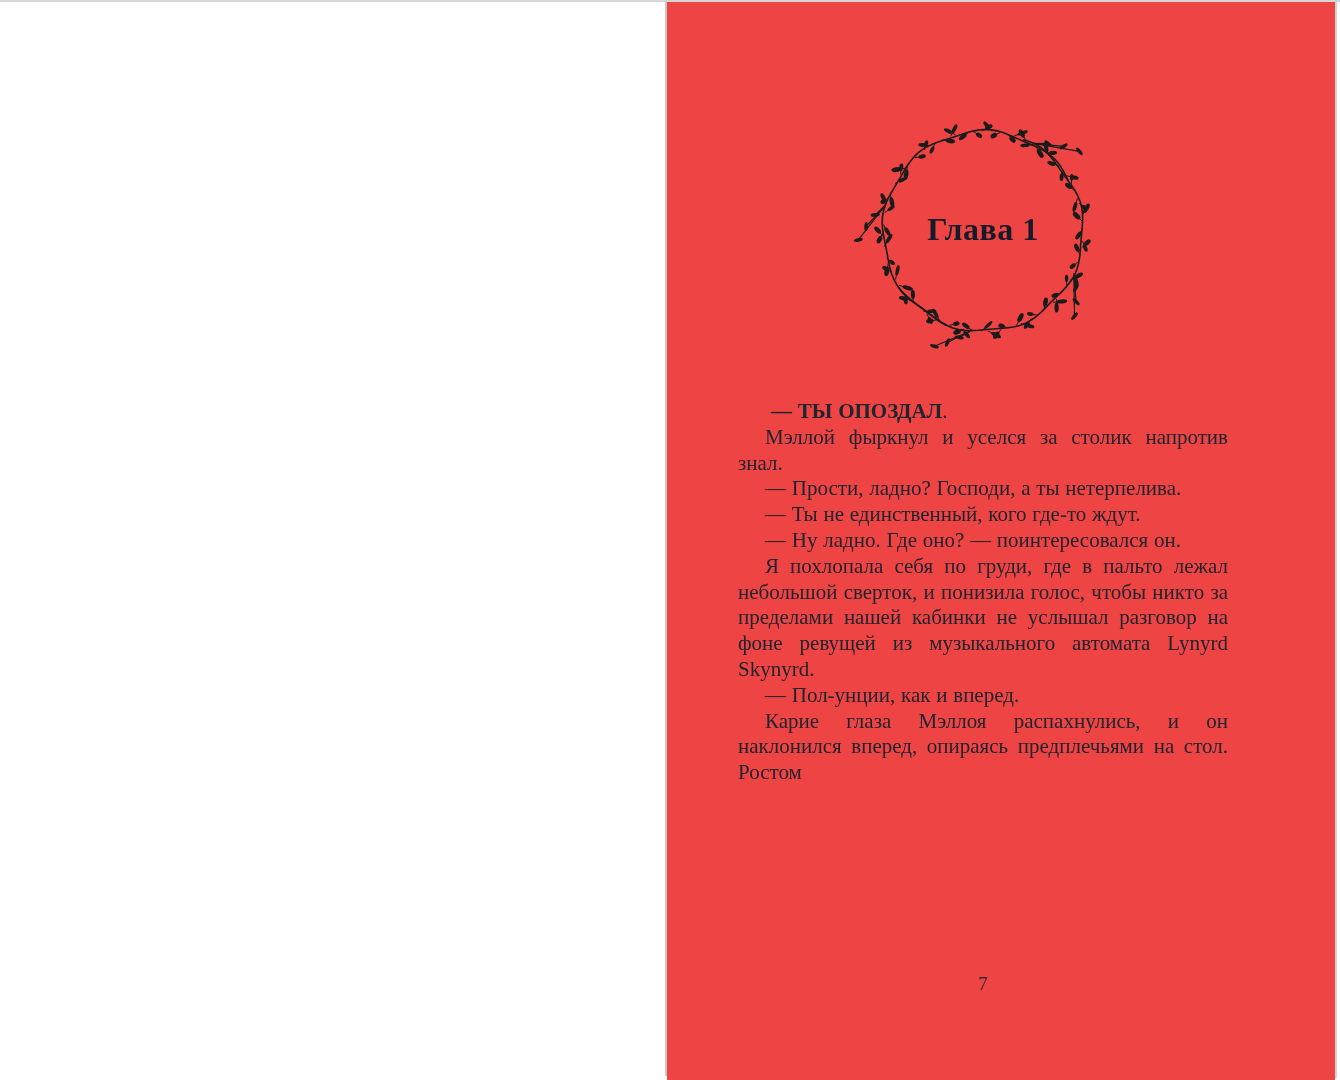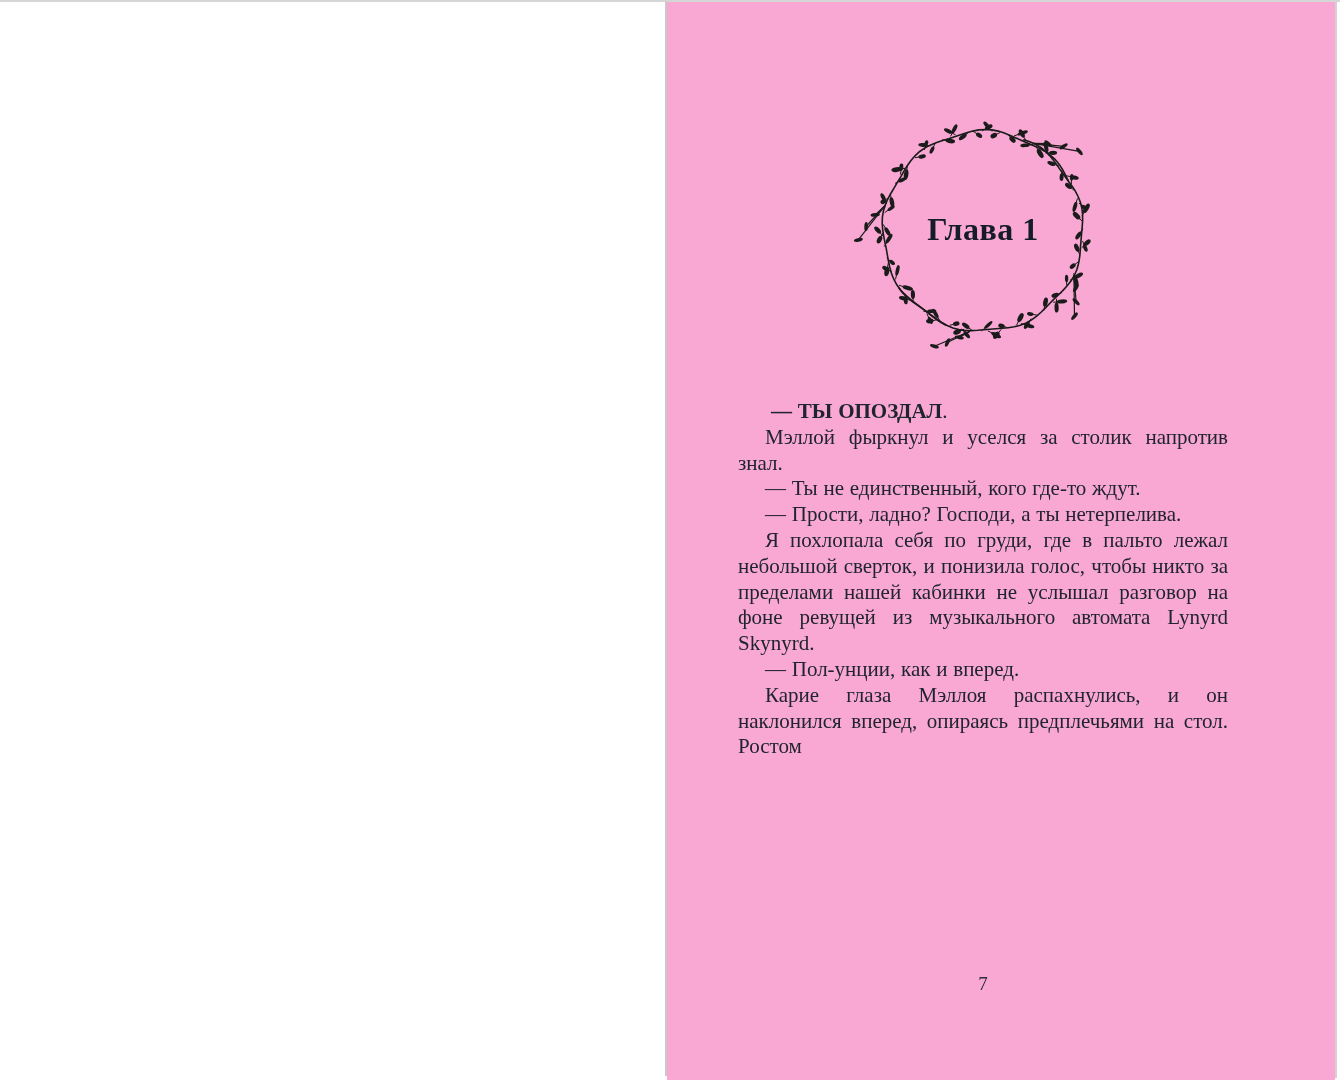--- a/index.html
+++ b/index.html
@@ -7,21 +7,21 @@
     width:1340px;height:1080px;
     background:#ffffff;
     overflow:hidden;
     font-family:"Liberation Serif","DejaVu Serif",serif;
     color:#20242f;
   }
   .reader{position:relative;width:1340px;height:1080px;background:#fefefe;}
   .top-border{position:absolute;left:0;top:0;width:1340px;height:2px;background:#d6d6d6;}
   .page-left{position:absolute;left:0;top:2px;width:665px;height:1078px;background:#ffffff;}
   .spine{position:absolute;left:665px;top:1px;width:2px;height:1075px;background:#c9c9c9;}
-  .page-right{position:absolute;left:667px;top:2px;width:668px;height:1078px;background:#f9a8d4;}
+  .page-right{position:absolute;left:667px;top:2px;width:668px;height:1078px;background:#ef4444;}
   .right-edge{position:absolute;left:1335px;top:1px;width:2px;height:1077px;background:#d2d2d2;}
 
   .wreath-wrap{position:absolute;left:185px;top:98px;width:262px;height:262px;}
   .wreath-wrap svg{position:absolute;left:0;top:0;}
   .chapter-title{
     position:absolute;left:0;right:0;top:50%;
     transform:translateY(-54%);
     text-align:center;
     font-size:32px;font-weight:bold;
     letter-spacing:.5px;
@@ -238,22 +238,23 @@
           <ellipse cx="14.1" cy="126.5" rx="4.6" ry="1.8" fill="#1b1b1b" transform="rotate(92.0 14.1 126.5)"></ellipse>
           <line x1="33.4" y1="105.2" x2="6.3" y2="139.9" stroke="#1b1b1b" stroke-width="1.2"></line>
           <ellipse cx="6.3" cy="139.9" rx="4.6" ry="1.8" fill="#1b1b1b" transform="rotate(168.0 6.3 139.9)"></ellipse>
         </svg>
       <div class="chapter-title">Глава 1</div>
     </div>
 
     <div class="body-text">
       <p class="para first-para"><b>— ТЫ ОПОЗДАЛ</b><span>.</span></p>
       <p class="para">Мэллой фыркнул и уселся за столик напротив знал.</p>
+      <p class="para">— Прости, ладно? Господи, а ты нетерпелива.</p>
       <p class="para">— Ты не единственный, кого где-то ждут.</p>
-      <p class="para">— Прости, ладно? Господи, а ты нетерпелива.</p>
+      <p class="para">— Ну ладно. Где оно? — поинтересовался он.</p>
       <p class="para">Я похлопала себя по груди, где в пальто лежал небольшой сверток, и понизила голос, чтобы никто за пределами нашей кабинки не услышал разговор на фоне ревущей из музыкального автомата Lynyrd Skynyrd.</p>
       <p class="para">— Пол-унции, как и вперед.</p>
       <p class="para">Карие глаза Мэллоя распахнулись, и он наклонился вперед, опираясь предплечьями на стол. Ростом</p>
     </div>
 
     <div class="page-number">7</div>
   </div>
 
   <div class="right-edge"></div>
 </div>

